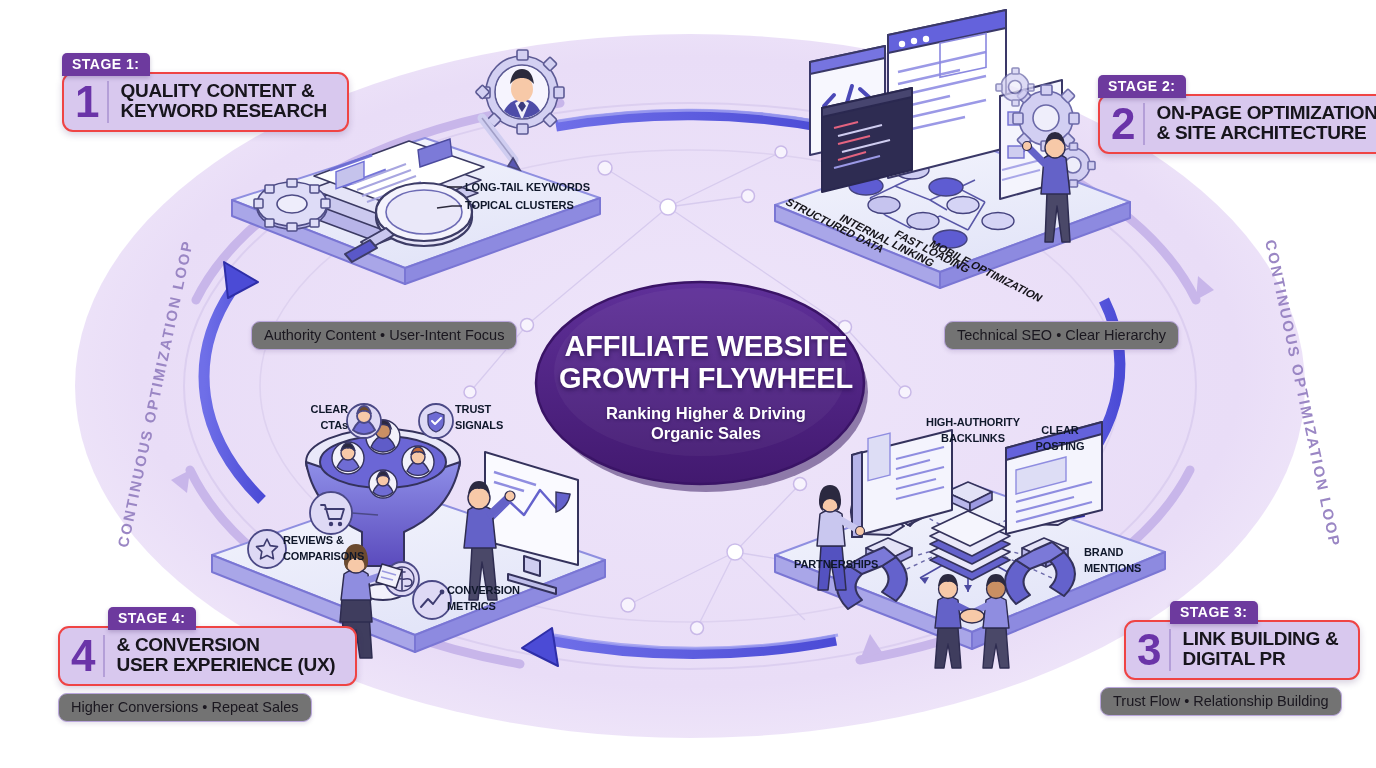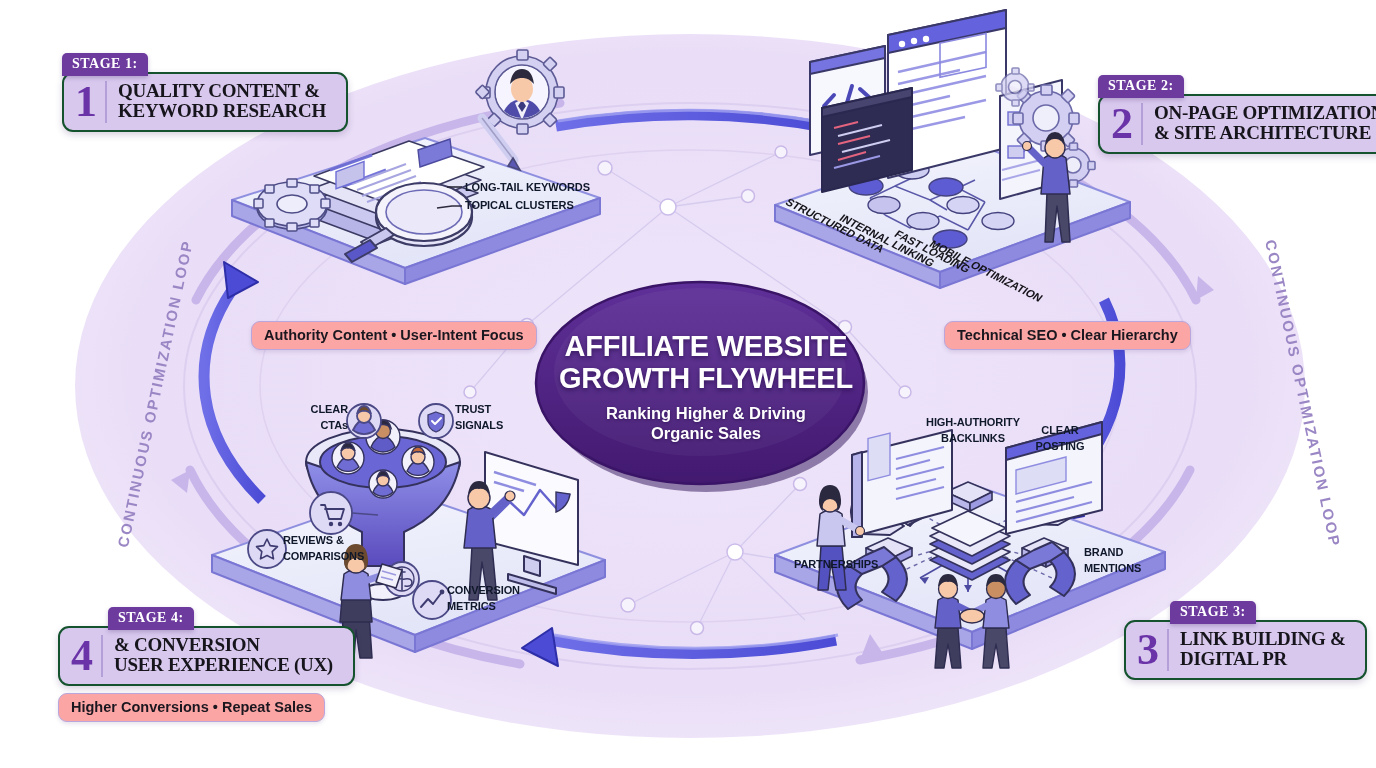--- a/index.html
+++ b/index.html
@@ -5,38 +5,38 @@
   html,body{margin:0;padding:0;background:#ffffff;}
   body{width:1376px;height:768px;overflow:hidden;
        font-family:"Liberation Sans", sans-serif;
        -webkit-font-smoothing:antialiased;}
   #stage{position:relative;width:1376px;height:768px;background:#ffffff;}
   svg{display:block;}
   #art{position:absolute;left:0;top:0;width:1376px;height:768px;}
 
   
   .stage-card{position:absolute;display:flex;align-items:stretch;
-      background:#d8c8ee;border:2px solid #14532d;border-radius:11px;
-      box-shadow:0 3px 7px rgba(60,30,100,.20);overflow:visible;font-family:Liberation Serif, serif;}
+      background:#d8c8ee;border:2px solid #ef4444;border-radius:11px;
+      box-shadow:0 3px 7px rgba(60,30,100,.20);overflow:visible;}
   .stage-num{display:flex;align-items:center;justify-content:center;
       font-size:44px;font-weight:bold;color:#6a34a8;
       padding:0 9px 0 11px;line-height:1;letter-spacing:-1px;}
   .stage-sep{width:2px;background:#b49fd8;margin:7px 0;}
   .stage-body{display:flex;flex-direction:column;justify-content:center;
       padding:7px 20px 8px 11px;}
   .stage-title{font-size:19px;font-weight:bold;color:#17151c;
       line-height:1.07;letter-spacing:-.3px;white-space:nowrap;}
   .stage-kicker{position:absolute;top:-21px;background:#6d3a9e;color:#fff;
       font-size:14px;font-weight:bold;letter-spacing:.5px;
       padding:3px 10px 4px;border-radius:5px 5px 0 0;white-space:nowrap;
       box-shadow:0 2px 4px rgba(60,30,100,.25);}
 
-  .pill{position:absolute;background:#fca5a5;border:1.5px solid #b9a6dc;
+  .pill{position:absolute;background:#737373;border:1.5px solid #b9a6dc;
       border-radius:9px;padding:5px 12px 6px;font-size:14.5px;
-      font-weight:bold;color:#1a171f;white-space:nowrap;
+      font-weight:normal;color:#1a171f;white-space:nowrap;
       box-shadow:0 2px 4px rgba(60,30,100,.13);}
 
   
   .hub-text{position:absolute;text-align:center;color:#fff;
       left:546px;top:330px;width:320px;}
   .hub-t1{font-size:29px;font-weight:bold;letter-spacing:-.2px;
       line-height:1.12;text-shadow:0 2px 4px rgba(20,0,50,.5);}
   .hub-t2{font-size:16.5px;font-weight:bold;line-height:1.22;margin-top:8px;
       text-shadow:0 1px 3px rgba(20,0,50,.45);}
 
@@ -633,20 +633,21 @@
 
   <div class="stage-card" style="left:1124px;top:620px;">
     <div class="stage-kicker" style="left:44px;">STAGE 3:</div>
     <div class="stage-num">3</div>
     <div class="stage-sep"></div>
     <div class="stage-body">
       <div class="stage-title">LINK BUILDING &amp;</div>
       <div class="stage-title">DIGITAL PR</div>
     </div>
   </div>
+  <div class="pill" style="left:1100px;top:687px;">Trust Flow • Relationship Building</div>
   <div class="lbl c" style="left:918px;top:416px;width:110px;">HIGH-AUTHORITY</div>
   <div class="lbl c" style="left:918px;top:432px;width:110px;">BACKLINKS</div>
   <div class="lbl c" style="left:1020px;top:424px;width:80px;">CLEAR</div>
   <div class="lbl c" style="left:1020px;top:440px;width:80px;">POSTING</div>
   <div class="lbl" style="left:794px;top:558px;">PARTNERSHIPS</div>
   <div class="lbl" style="left:1084px;top:546px;">BRAND</div>
   <div class="lbl" style="left:1084px;top:562px;">MENTIONS</div>
 
   <div class="stage-card" style="left:58px;top:626px;">
     <div class="stage-kicker" style="left:48px;">STAGE 4:</div>

